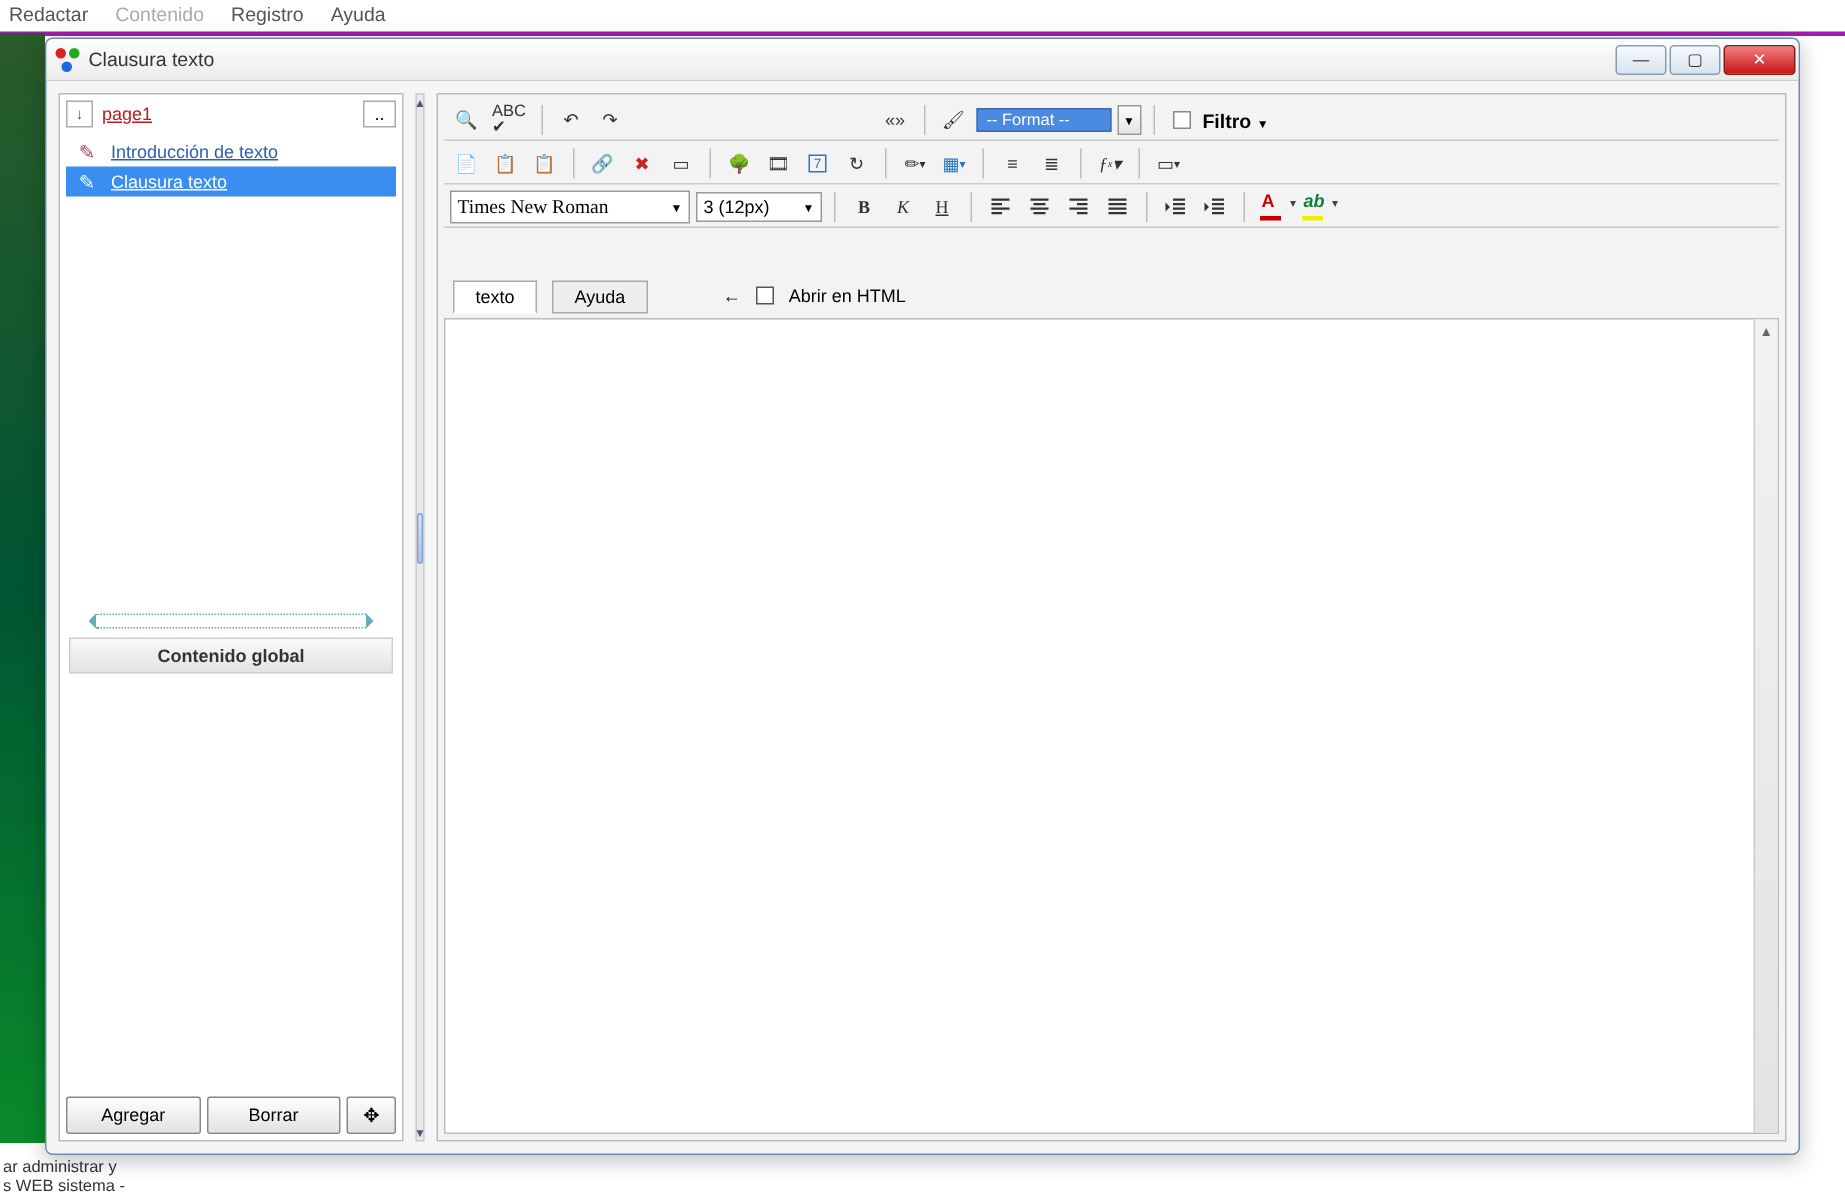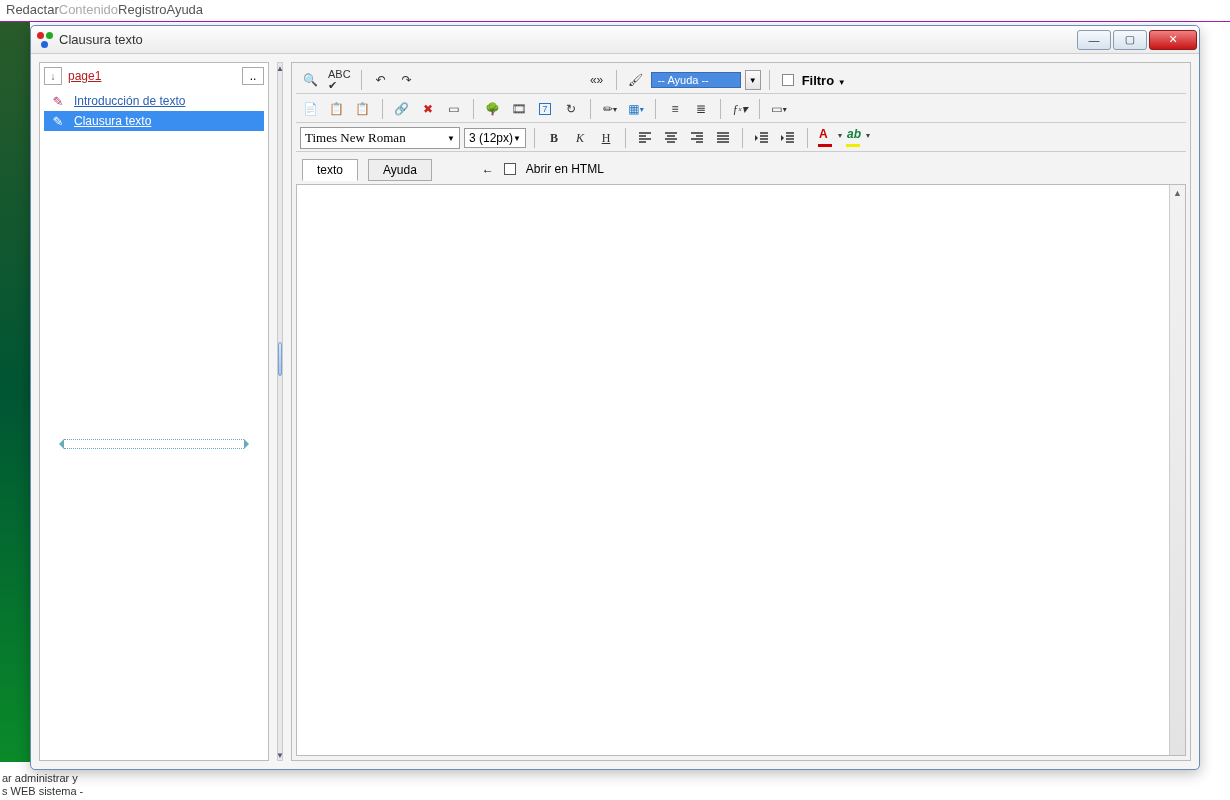--- a/index.html
+++ b/index.html
@@ -7,22 +7,23 @@
   font-family: "Segoe UI", Tahoma, sans-serif;
   font-size: 12px;
   background: #fff;
   overflow: hidden;
   width: 1230px;
   height: 800px;
   position: relative;
 }
 .menubar {
   display: flex;
+  gap: 18px;
   padding: 2px 6px 4px 6px;
-  border-bottom: 1px solid #a21caf;
+  border-bottom: 3px solid #a21caf;
   color: #555;
   font-size: 13px;
   align-items: flex-end;
 }
 .menubar span { cursor: default; }
 .menubar .disabled { color: #aaa; }
 .bg-strip {
   position: absolute;
   left: 0; top: 22px;
   width: 30px; height: 740px;
@@ -187,28 +188,28 @@
 .dropbtn { border:1px solid #999; width:16px; height:20px; display:flex;align-items:center;justify-content:center; font-size:8px; background:linear-gradient(#fcfcfc,#e5e5e5);}
 .filtrochk { width:12px; height:12px; border:1px solid #888; background:#fff; display:inline-block; margin:0 4px;}
 .filtrotxt { font-weight:bold; font-size:13px;}
 .fontsel {
   border:1px solid #999; background:#fff; padding:2px 4px;
   font-family:"Times New Roman",serif; font-size:13px;
   width:160px; display:flex; justify-content:space-between; align-items:center;
 }
 .sizesel {
   border:1px solid #999; background:#fff; padding:2px 4px; font-size:12px;
-  width:62px; display:flex; justify-content:space-between; align-items:center;
+  width:84px; display:flex; justify-content:space-between; align-items:center;
 }
 .colorbtn { position:relative; width:24px; height:22px; }
 .colorbtn .letter { position:absolute; top:0; left:3px; font-size:12px; font-weight:bold;}
 .colorbtn .bar { position:absolute; bottom:2px; left:2px; width:14px; height:3px; }
 .colorbtn .drop { position:absolute; right:-2px; top:4px; font-size:8px; color:#444;}
 .tabrow {
-  display:flex; align-items:center; gap:10px; padding:4px 6px;
+  display:flex; align-items:center; gap:10px; padding:4px 6px;margin-top:28px;
 }
 .tab {
   border:1px solid #aaa; padding:3px 14px; font-size:12px;
   background:#fff; border-bottom:1px solid #fff; position:relative; top:1px;
 }
 .tab.inactive { background:#eee; border-bottom:1px solid #aaa; }
 .chk { width:12px; height:12px; border:1px solid #555; display:inline-block; background:#fff; }
 .editor {
   flex:1; background:#fff; border:1px solid #bbb; position:relative;
 }
@@ -266,23 +267,29 @@
         <a>Introducción de texto</a>
       </div>
       <div class="treeitem selected">
         <span class="editicon" style="color:#fff">✎</span>
         <a>Clausura texto</a>
       </div>
 
       <div class="spacer"></div>
 
       <div class="globalsep"></div>
+      <div class="globalhdr">Contenido global</div>
 
       <div class="spacer"></div>
 
+      <div class="leftbtns">
+        <div class="btn">Agregar</div>
+        <div class="btn">Borrar</div>
+        <div class="btn movebtn">✥</div>
+      </div>
     </div>
 
     <div class="vscroll">
       <div class="arrow up">▲</div>
       <div class="thumb"></div>
       <div class="arrow down">▼</div>
     </div>
 
     <div class="rightpanel">
 
@@ -290,21 +297,21 @@
         <div class="tbtn">🔍</div>
         <div class="tbtn" style="font-size:11px;line-height:1;">ABC<br>✔</div>
         <div class="tsep"></div>
         <div class="tbtn">↶</div>
         <div class="tbtn">↷</div>
         <div style="flex:0 0 160px"></div>
         <div class="tbtn">«»</div>
         <div class="tsep"></div>
         <div class="tbtn">🖌</div>
         <div class="formatbox">
-          <span>-- Ayuda --</span>
+          <span>-- Format --</span>
         </div>
         <div class="dropbtn">▼</div>
         <div class="tsep"></div>
         <span class="filtrochk"></span>
         <span class="filtrotxt"><span>Filtro</span> <span style="font-size:8px">▼</span></span>
       </div>
 
       <div class="toolbar">
         <div class="tbtn">📄</div>
         <div class="tbtn">📋</div>

